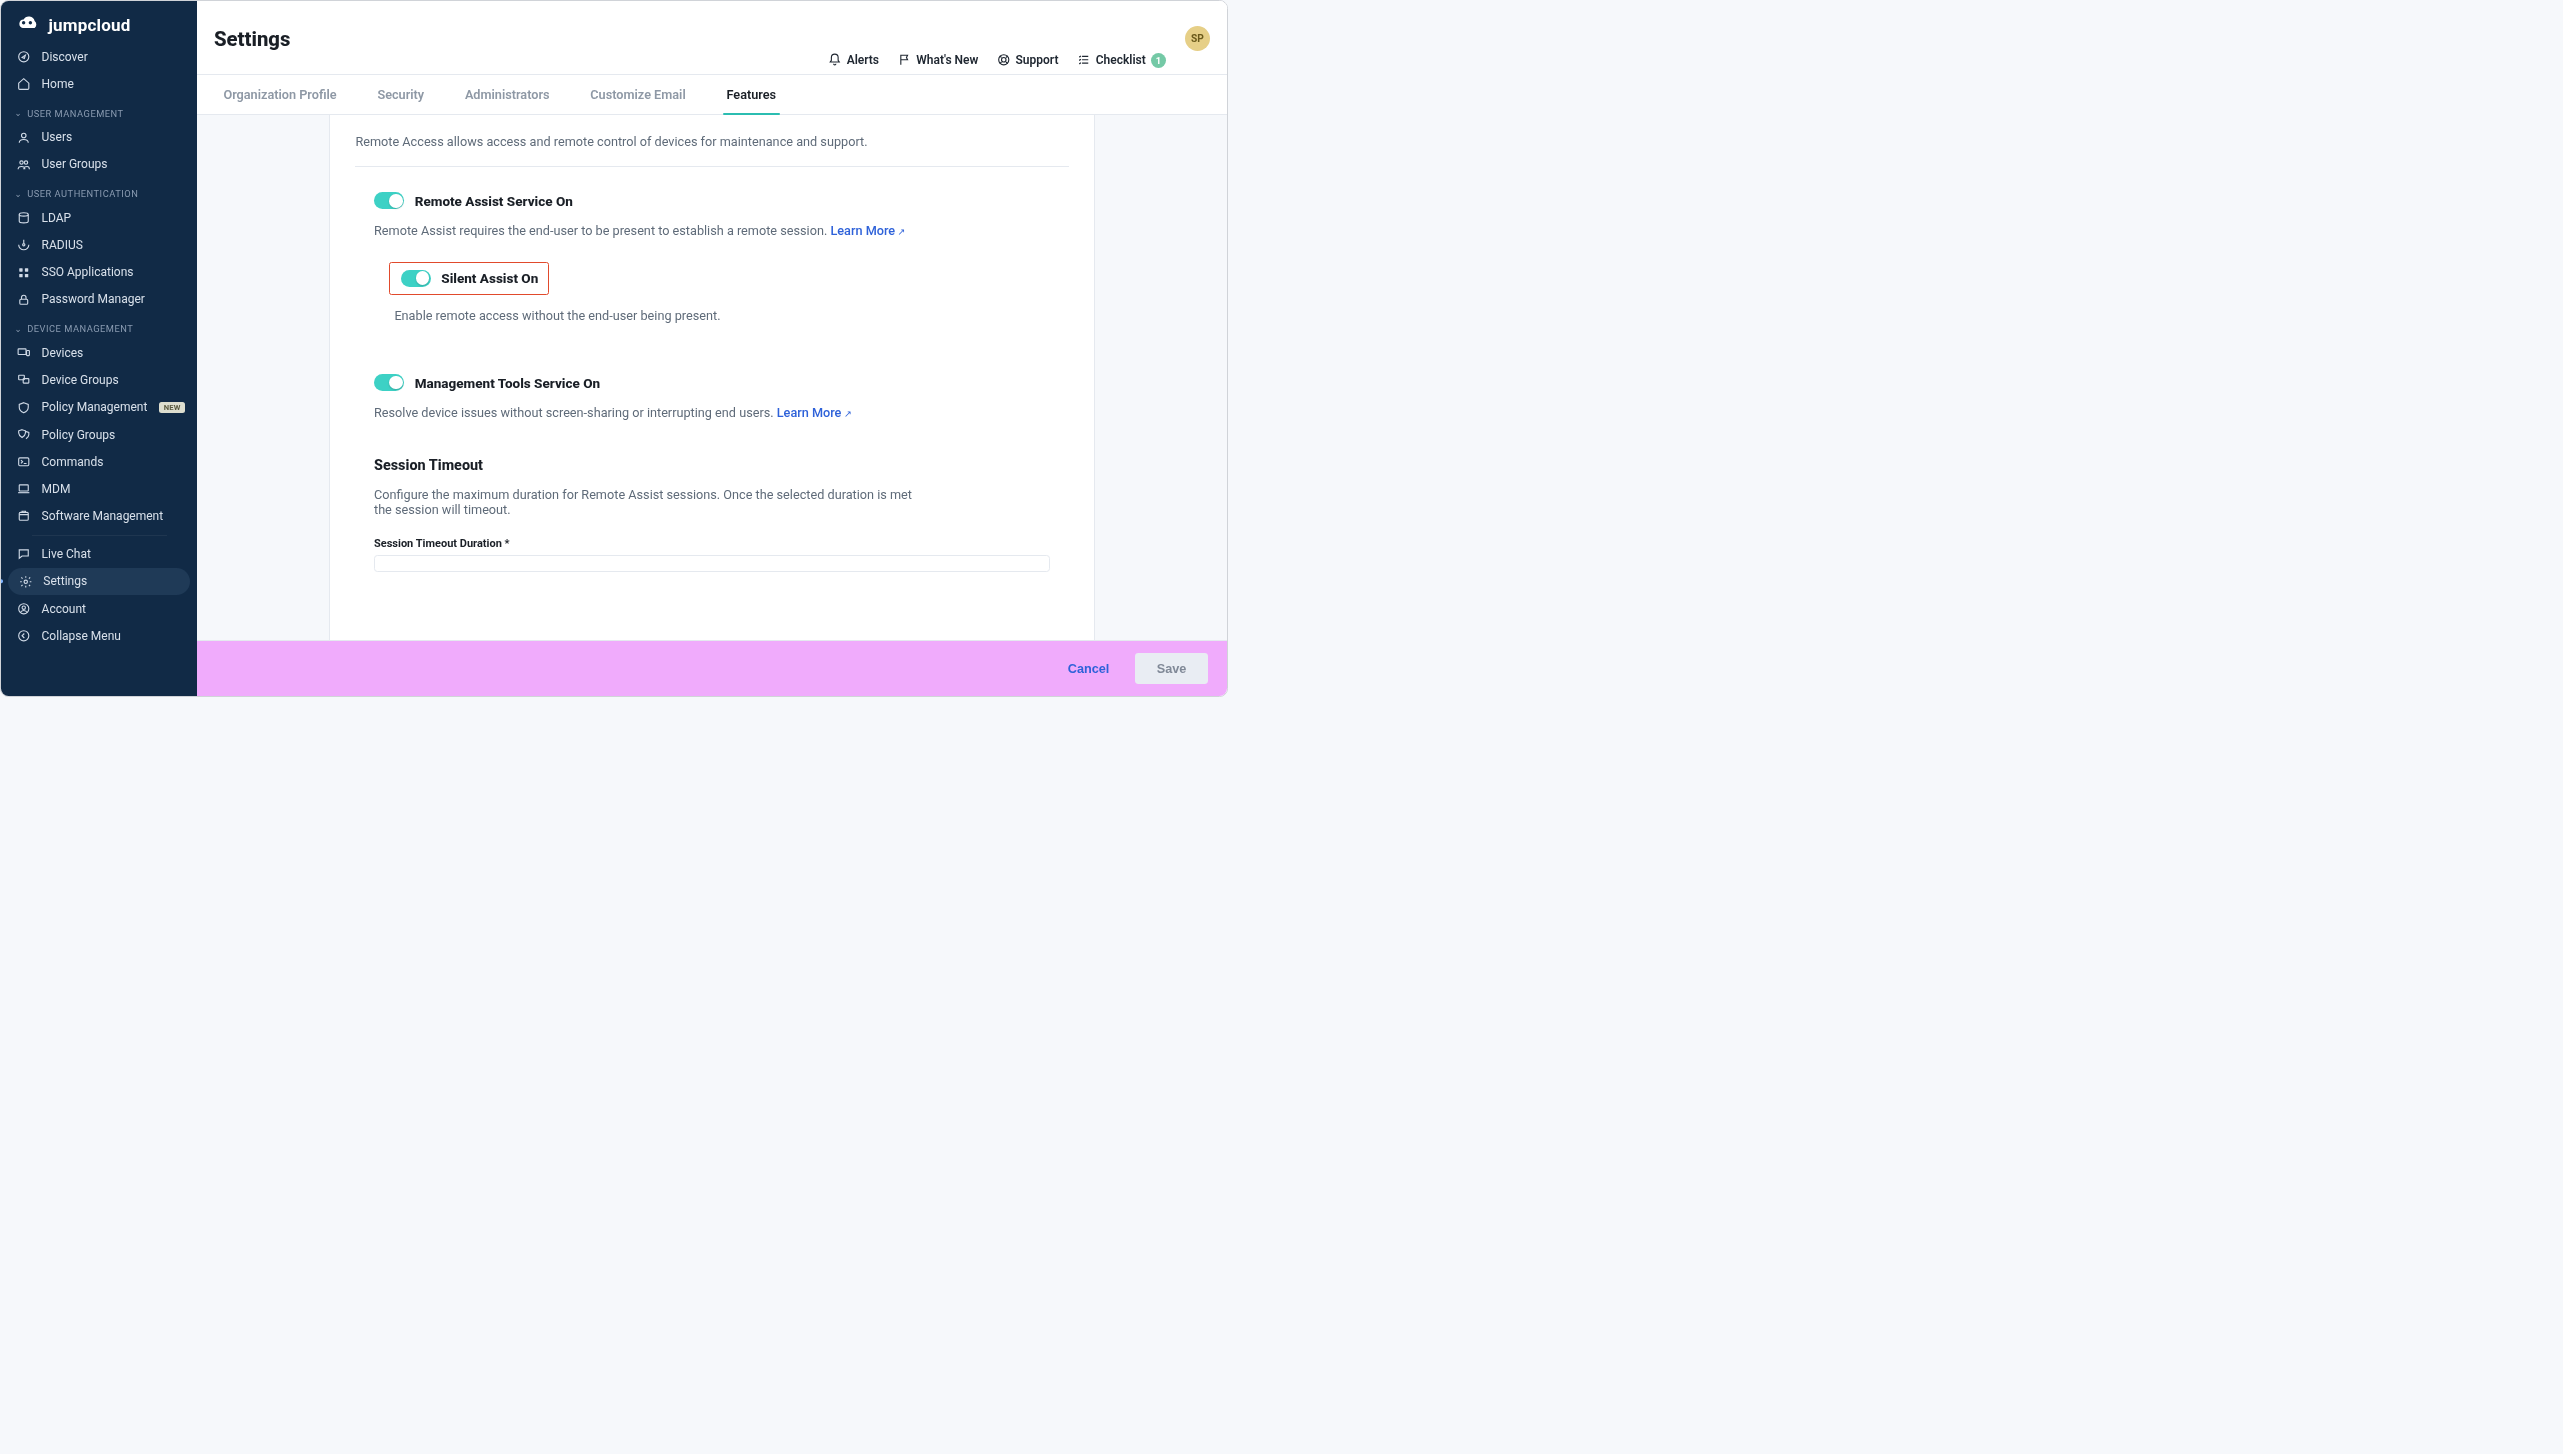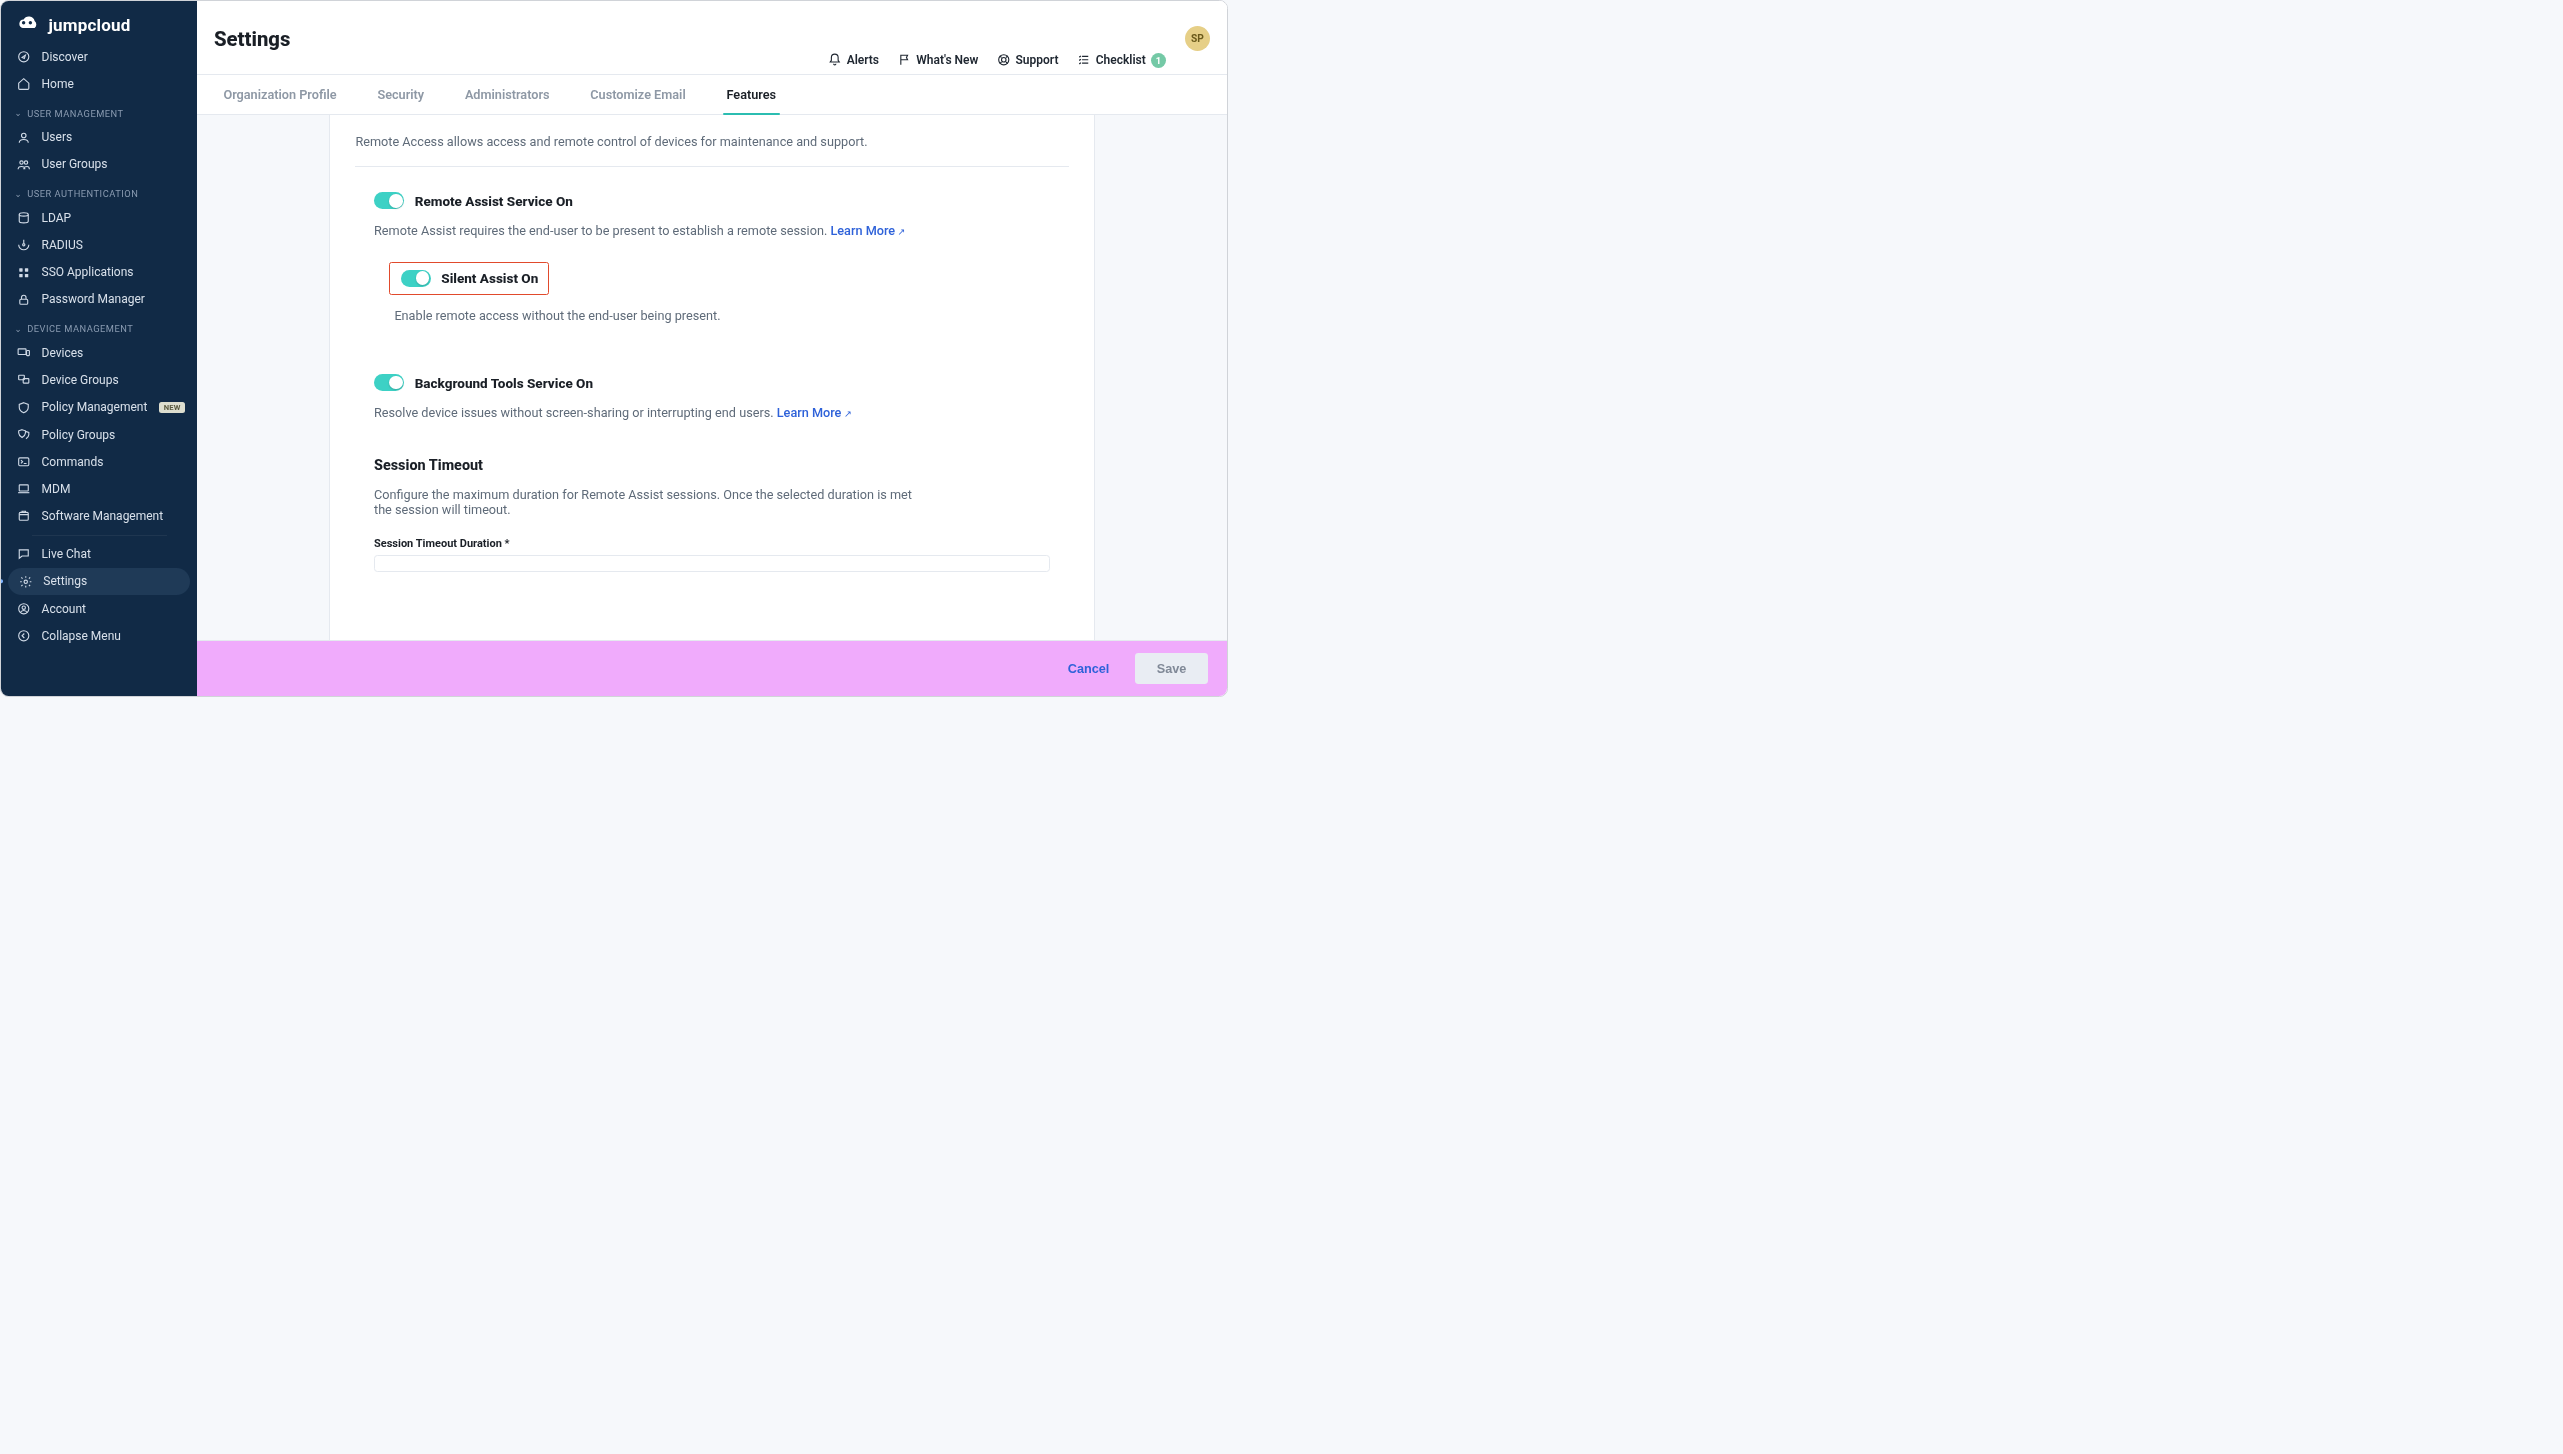--- a/index.html
+++ b/index.html
@@ -442,21 +442,21 @@
           <div class="sub-toggle-wrap">
             <div class="redbox">
               <div class="toggle"></div>
               <div class="toggle-label">Silent Assist On</div>
             </div>
           </div>
           <p class="toggle-desc sub">Enable remote access without the end-user being present.</p>
 
           <div class="toggle-row" style="margin-top:51px;">
             <div class="toggle"></div>
-            <div class="toggle-label">Background Tools Service On</div>
+            <div class="toggle-label">Management Tools Service On</div>
           </div>
           <p class="toggle-desc">
             <span>Resolve device issues without screen-sharing or interrupting end users. </span>
             <a class="link"><span>Learn More</span><span class="ext">↗</span></a>
           </p>
 
           <div class="subheading subheading2">Session Timeout</div>
           <p class="toggle-desc" style="max-width:542px;">Configure the maximum duration for Remote Assist sessions. Once the selected duration is met the session will timeout.</p>
           <div class="field-label">Session Timeout Duration *</div>
           <div class="field-input"></div>

